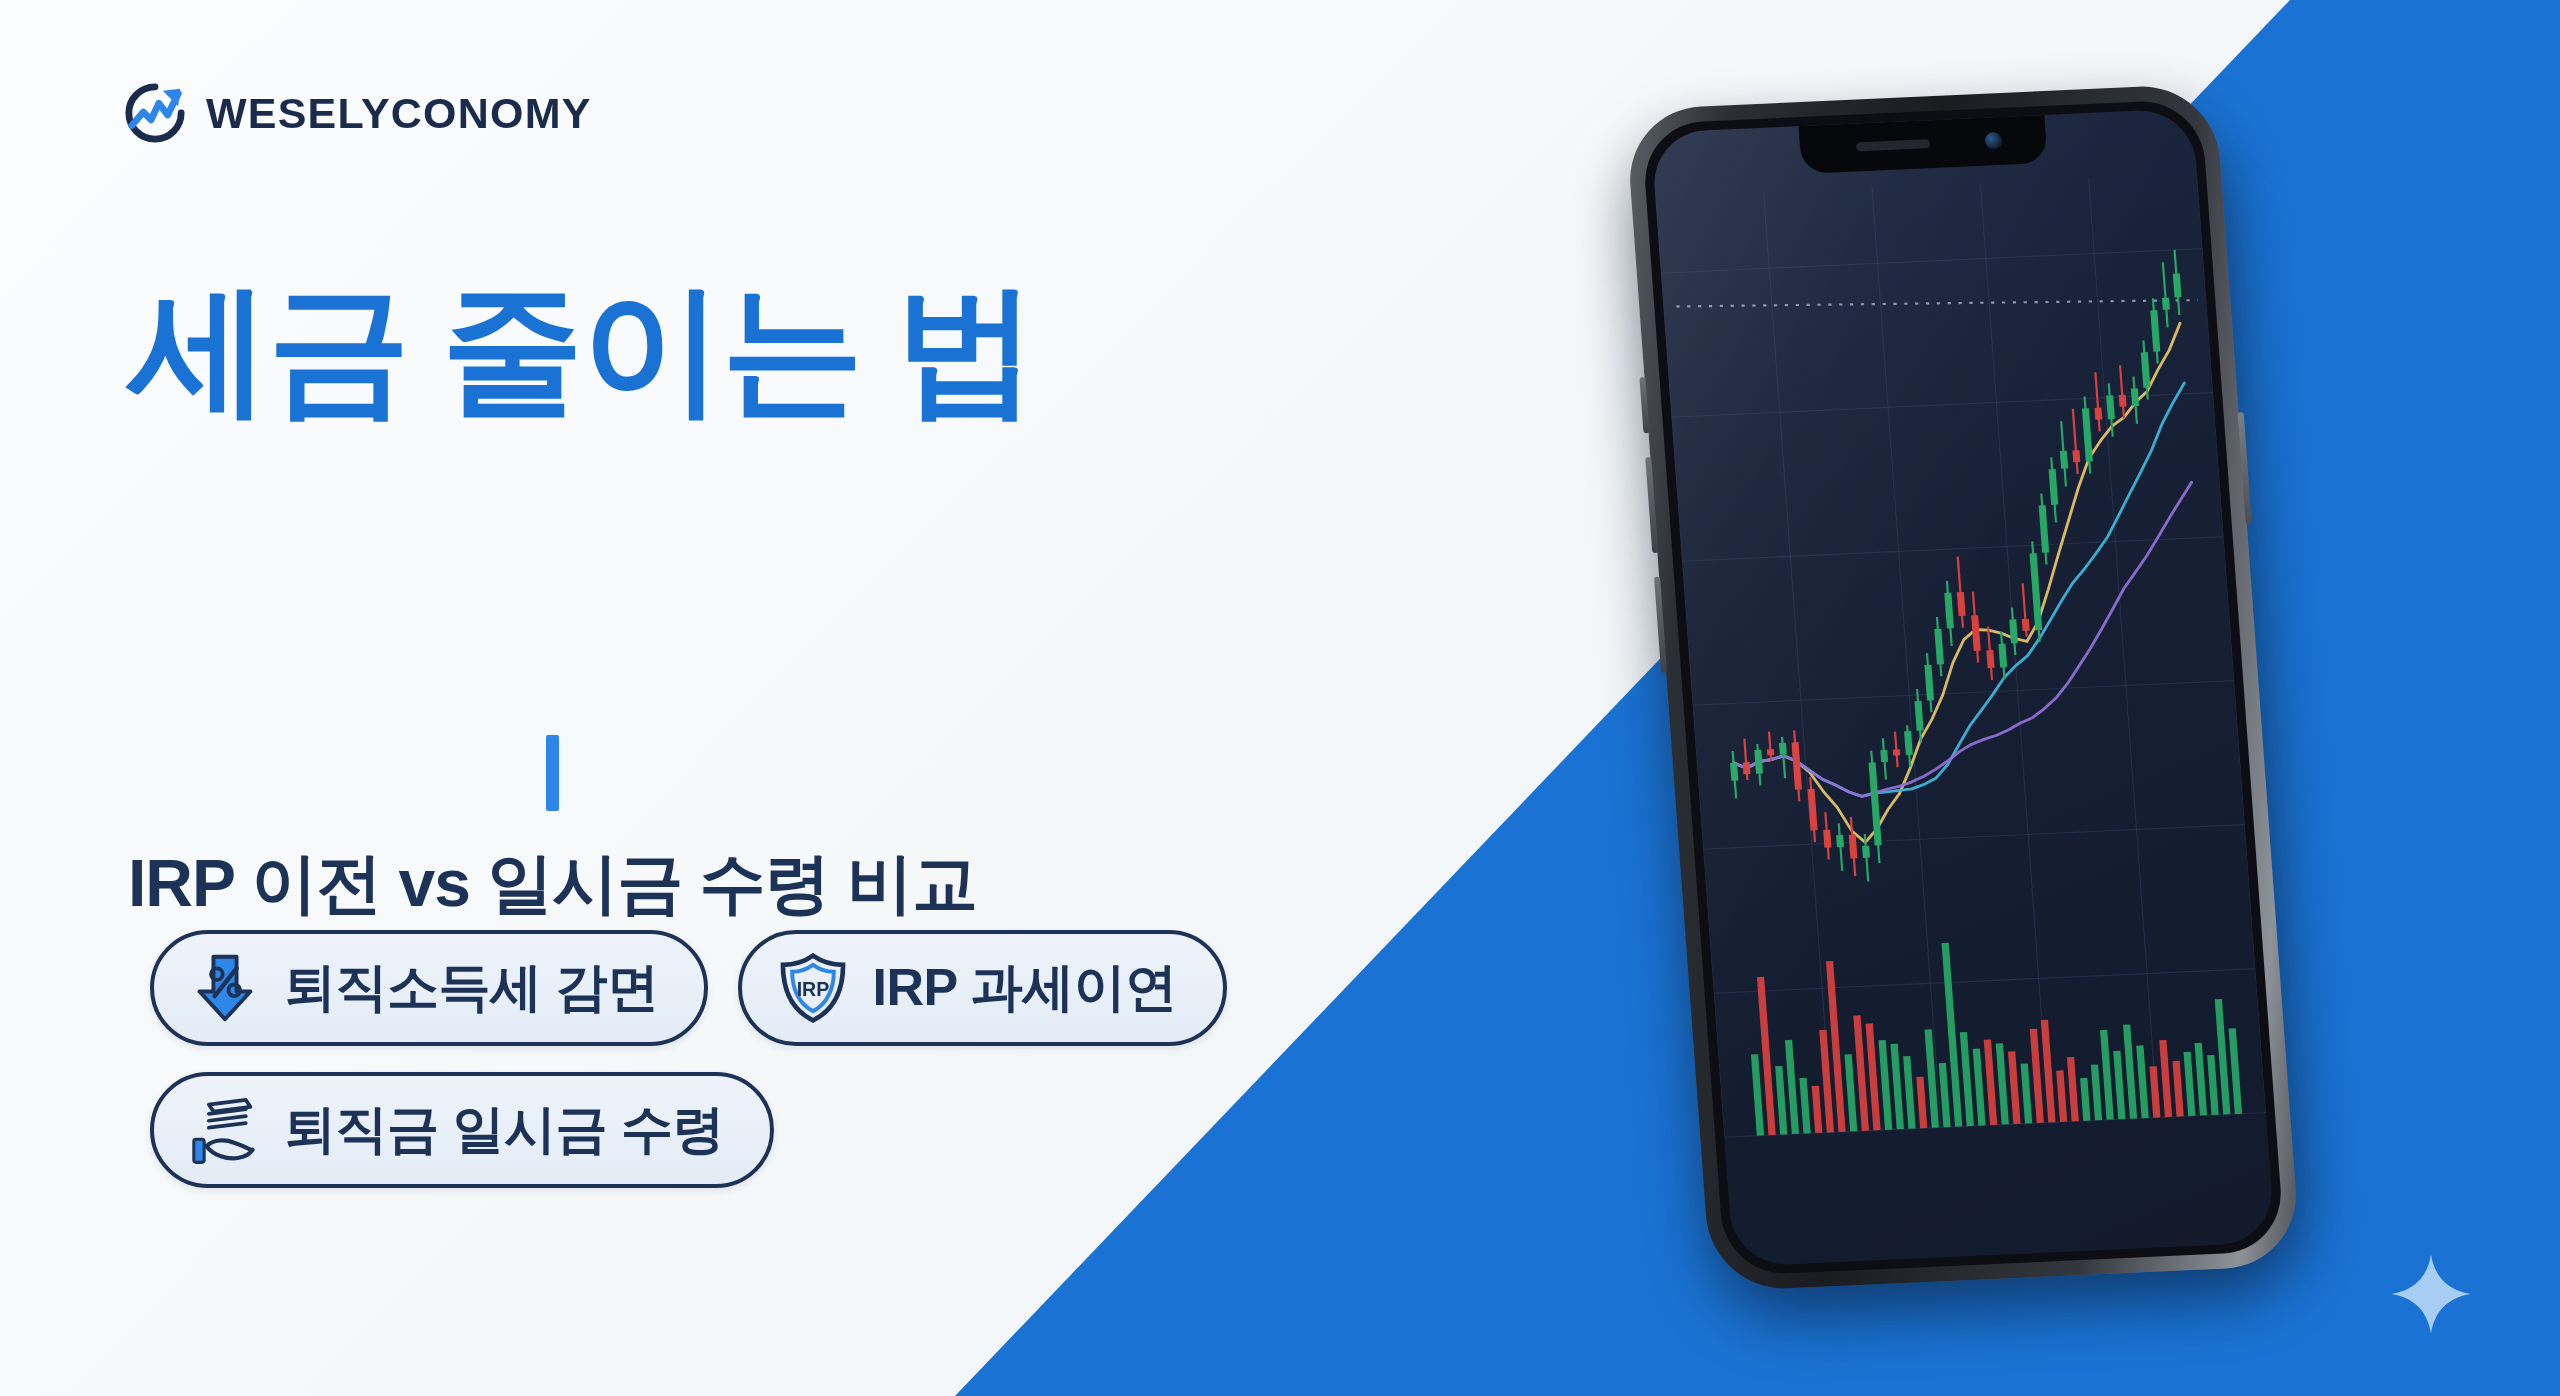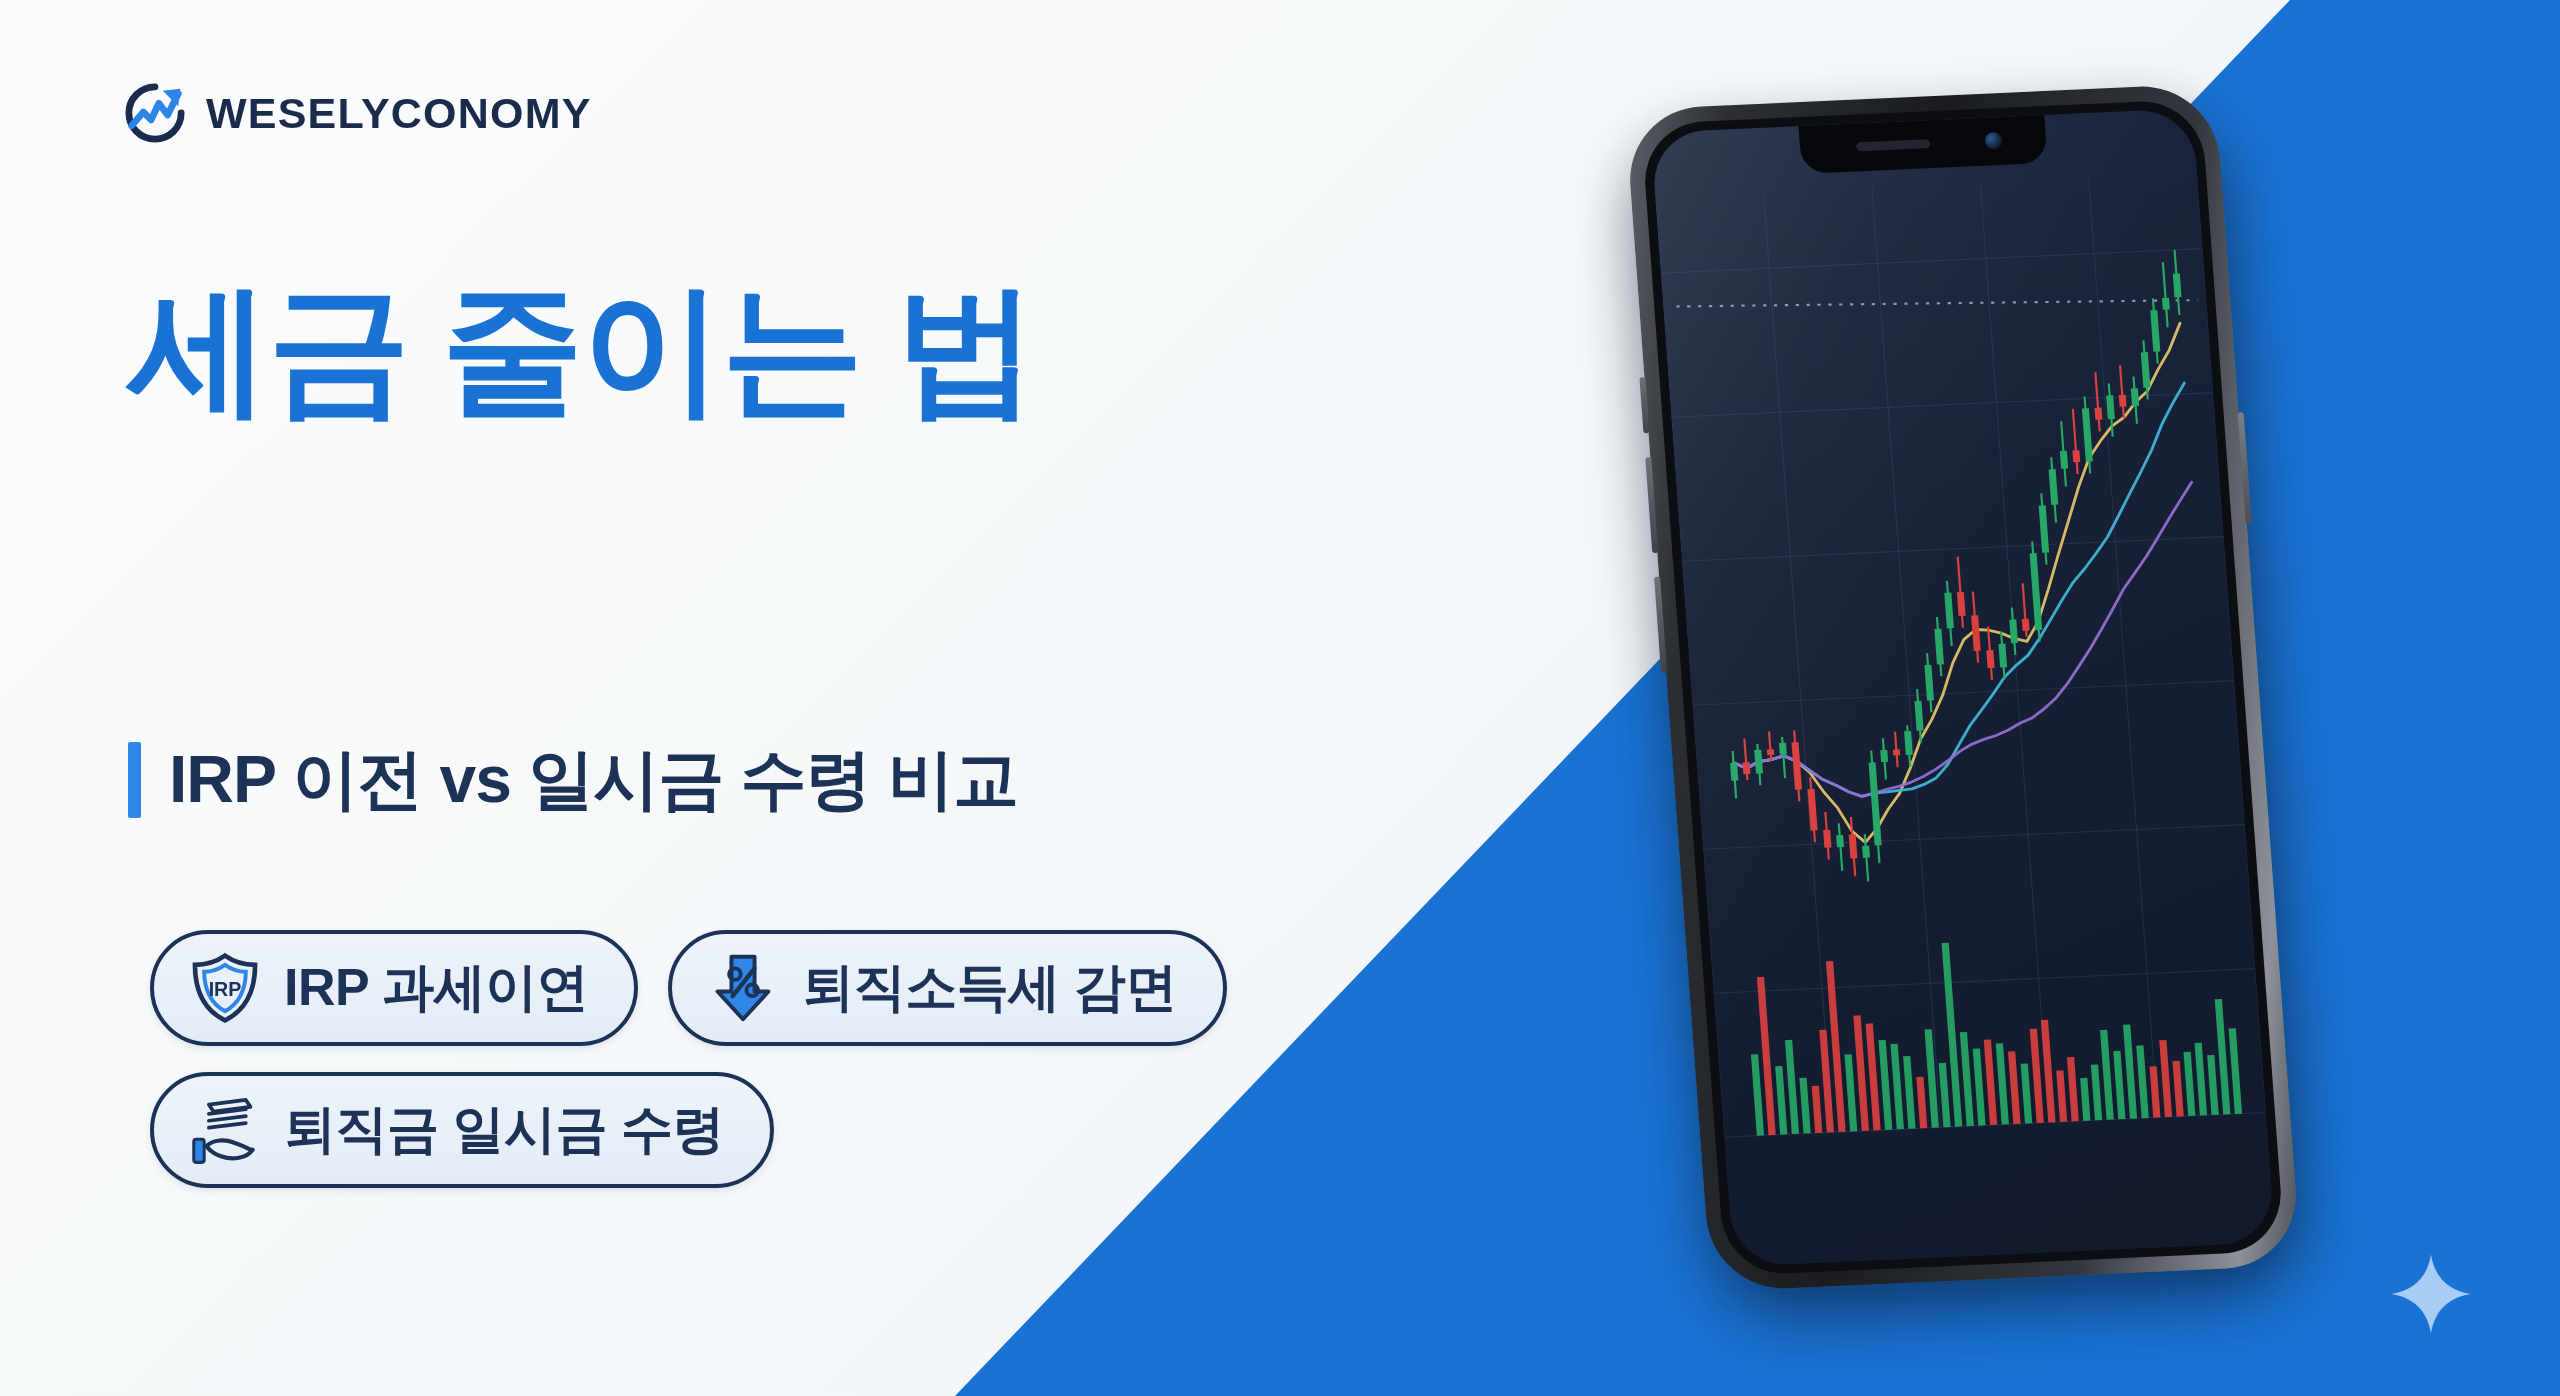--- a/index.html
+++ b/index.html
@@ -58,21 +58,21 @@
     letter-spacing: -2px;
     white-space: nowrap;
   }
   .head-line.navy { color: #1d3257; }
   .head-line.blue { color: #1a73d4; margin-top: 4px; font-family: Liberation Serif, serif; }
 
   
   .subtitle-row {
     position: absolute;
     left: 128px; top: 735px;
-    display: flex; align-items: center; gap: 28px;
+    display: flex; align-items: center; gap: 28px; flex-direction: column;
   }
   .subtitle-bar {
     width: 13px; height: 76px;
     background: #2d86e8;
     border-radius: 2px;
     flex: none;
   }
   .subtitle-text {
     font-size: 66px;
     font-weight: 800;
@@ -217,38 +217,38 @@
     <div class="subtitle-bar"></div>
     <div class="subtitle-text">IRP 이전 vs 일시금 수령 비교</div>
   </div>
 
   <div class="badges">
     <div class="badge-row">
 
       <div class="badge">
         <span>
           <svg class="badge-icon" viewBox="0 0 64 64">
-            <path d="M32 4 C42 11 52 12 58 12 C58 34 50 51 32 60 C14 51 6 34 6 12 C12 12 22 11 32 4 Z" fill="none" stroke="#1d3257" stroke-width="4"></path>
-            <path d="M32 12 C39 17 46 18 50 18 C50 33 44 46 32 52 C20 46 14 33 14 18 C18 18 25 17 32 12 Z" fill="none" stroke="#2d86e8" stroke-width="3.4"></path>
-            <text x="32" y="39" text-anchor="middle" font-family="Liberation Sans, sans-serif" font-size="17" font-weight="bold" fill="#1d3257">IRP</text>
-          </svg>
-        </span>
-        <span class="badge-label">IRP 과세이연</span>
-      </div>
-
-      <div class="badge">
-        <span>
-          <svg class="badge-icon" viewBox="0 0 64 64">
             <path d="M22 5 h20 v30 h12 L32 59 L10 35 h12 Z" fill="#2d86e8" stroke="#1d3257" stroke-width="3.4" stroke-linejoin="round"></path>
             <circle cx="25" cy="20" r="5" fill="none" stroke="#1d3257" stroke-width="3.4"></circle>
             <circle cx="40" cy="34" r="5" fill="none" stroke="#1d3257" stroke-width="3.4"></circle>
             <line x1="42" y1="15" x2="23" y2="39" stroke="#1d3257" stroke-width="3.8" stroke-linecap="round"></line>
           </svg>
         </span>
         <span class="badge-label">퇴직소득세 감면</span>
+      </div>
+
+      <div class="badge">
+        <span>
+          <svg class="badge-icon" viewBox="0 0 64 64">
+            <path d="M32 4 C42 11 52 12 58 12 C58 34 50 51 32 60 C14 51 6 34 6 12 C12 12 22 11 32 4 Z" fill="none" stroke="#1d3257" stroke-width="4"></path>
+            <path d="M32 12 C39 17 46 18 50 18 C50 33 44 46 32 52 C20 46 14 33 14 18 C18 18 25 17 32 12 Z" fill="none" stroke="#2d86e8" stroke-width="3.4"></path>
+            <text x="32" y="39" text-anchor="middle" font-family="Liberation Sans, sans-serif" font-size="17" font-weight="bold" fill="#1d3257">IRP</text>
+          </svg>
+        </span>
+        <span class="badge-label">IRP 과세이연</span>
       </div>
 
     </div>
 
     <div class="badge-row">
       <div class="badge">
         <span>
           <svg class="badge-icon" viewBox="0 0 64 64">
             <path d="M18 10 L50 6 L54 12 L22 16 Z" fill="none" stroke="#1d3257" stroke-width="3.2" stroke-linejoin="round"></path>
             <path d="M18 18 L50 14" stroke="#1d3257" stroke-width="3.2" stroke-linecap="round"></path>

